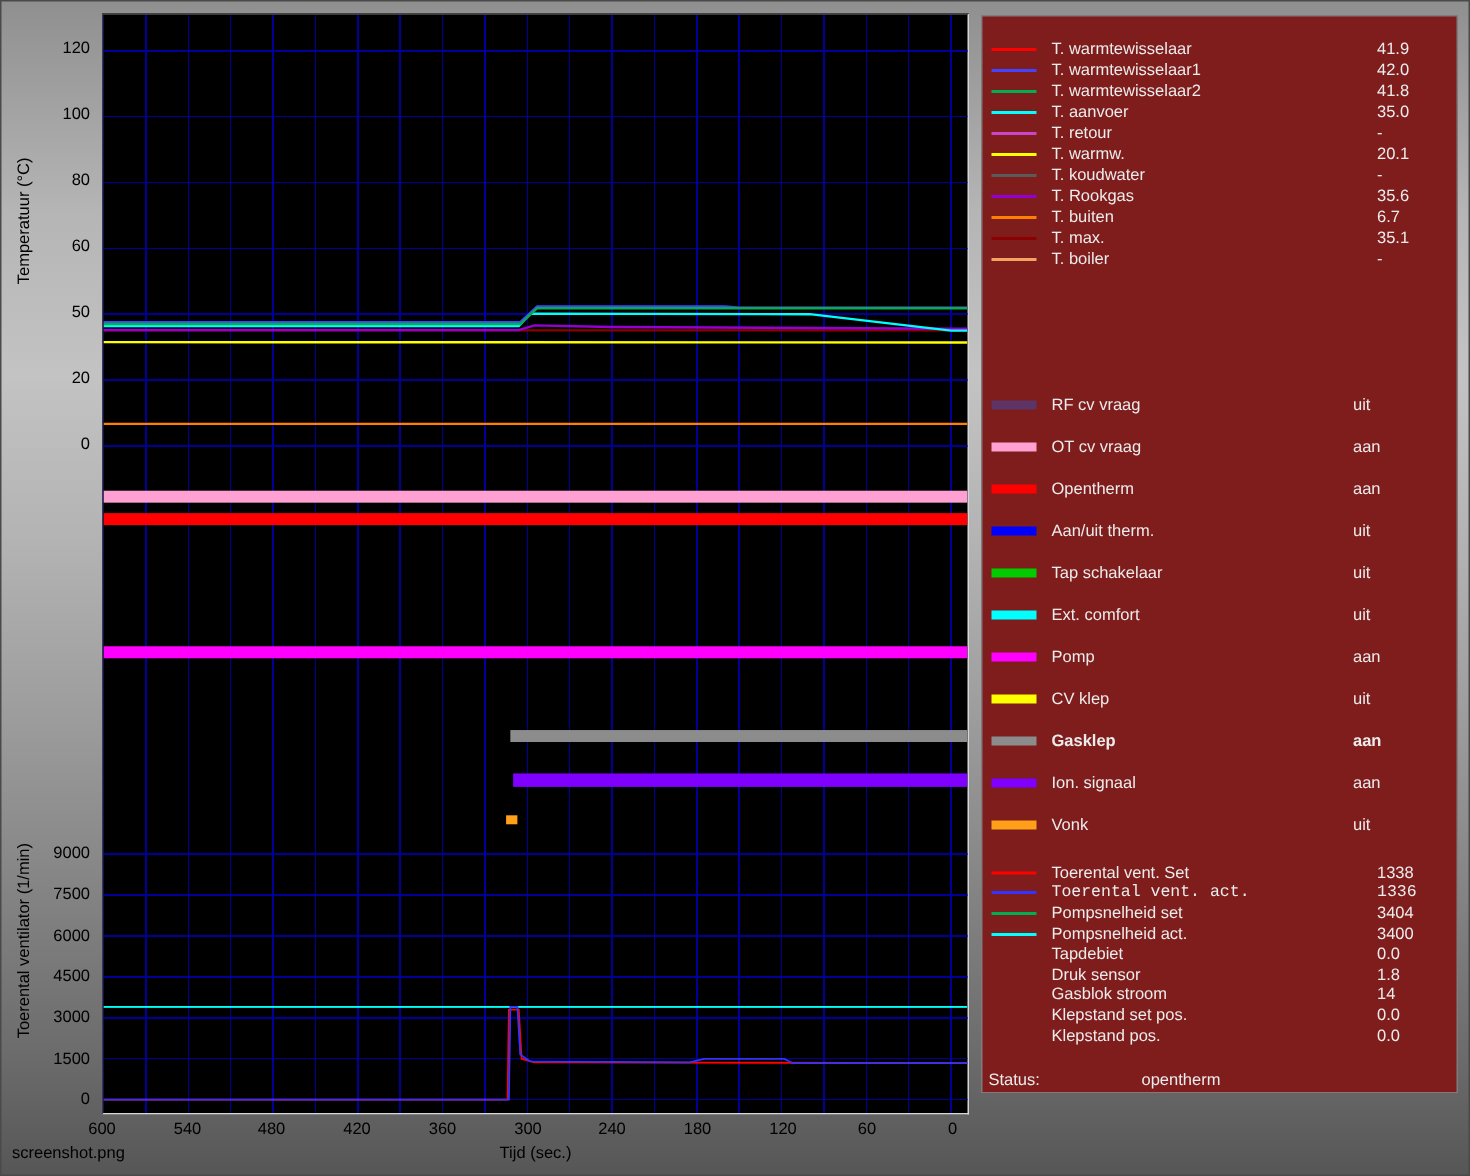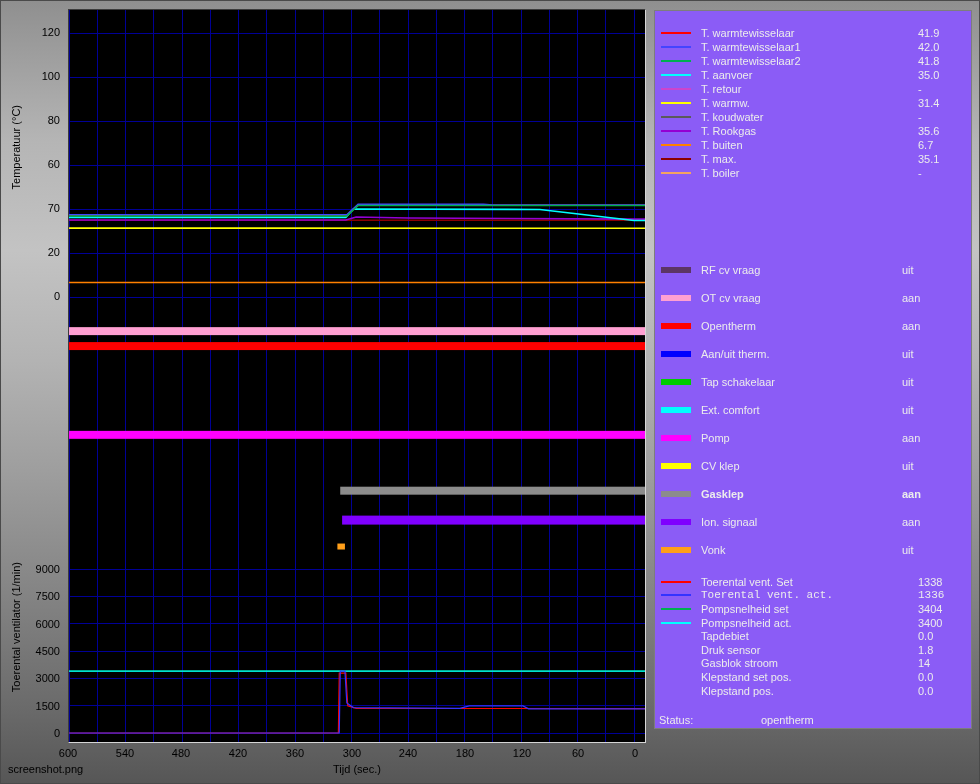--- a/index.html
+++ b/index.html
@@ -18,21 +18,21 @@
   .ylabel{position:absolute;writing-mode:vertical-rl;transform:rotate(180deg);color:#000;white-space:nowrap;}
   #temp-ylabel{left:10px;top:105px;}
   #fan-ylabel{left:10px;top:562px;}
   #yticks{position:absolute;left:18px;top:0;width:46px;height:784px;}
   #yticks span{position:absolute;right:4px;white-space:nowrap;}
   #xticks{position:absolute;left:0;top:0;width:980px;height:784px;pointer-events:none;}
   #xticks span{position:absolute;top:747px;width:32px;text-align:center;}
   #xaxis-title{position:absolute;left:68px;top:763px;width:578px;text-align:center;}
   #caption{position:absolute;left:8px;top:763px;}
   
-  #panel{position:absolute;left:654px;top:10px;width:318px;height:719px;background:#8b5cf6;
+  #panel{position:absolute;left:654px;top:10px;width:318px;height:719px;background:#7f1d1d;
          border:1px solid #7d7d7d;box-sizing:border-box;color:#ececec;}
   .leg-group{position:absolute;left:0;right:0;}
   #temp-legend{top:15px;}
   #status-legend{top:245px;}
   #meas-legend{top:564px;}
   .leg-row{position:relative;}
   .swatch{position:absolute;left:6px;top:50%;transform:translateY(-50%);width:30px;display:block;}
   .leg-row.t .swatch,.leg-row.m .swatch{height:2px;}
   .leg-row.s .swatch{height:6px;}
   .leg-label{position:absolute;left:46px;top:50%;transform:translateY(-50%);white-space:nowrap;}
@@ -47,21 +47,21 @@
 <div id="frame"></div>
 
 <div class="ylabel" id="temp-ylabel">Temperatuur (°C)</div>
 <div class="ylabel" id="fan-ylabel">Toerental ventilator (1/min)</div>
 
 <div id="yticks">
     <span style="top: 26px;">120</span>
     <span style="top: 70px;">100</span>
     <span style="top: 114px;">80</span>
     <span style="top: 158px;">60</span>
-    <span style="top: 202px;">70</span>
+    <span style="top: 202px;">50</span>
     <span style="top: 246px;">20</span>
     <span style="top: 290px;">0</span>
     <span style="top: 563px;">9000</span>
     <span style="top: 590px;">7500</span>
     <span style="top: 618px;">6000</span>
     <span style="top: 645px;">4500</span>
     <span style="top: 672px;">3000</span>
     <span style="top: 700px;">1500</span>
     <span style="top: 727px;">0</span>
   </div>
@@ -163,21 +163,21 @@
         <span class="leg-value" style="left: 263px;">35.0</span>
       </div>
       <div class="leg-row t" style="height: 14px;">
         <span class="swatch" style="background: rgb(204, 68, 204);"></span>
         <span class="leg-label">T. retour</span>
         <span class="leg-value" style="left: 263px;">-</span>
       </div>
       <div class="leg-row t" style="height: 14px;">
         <span class="swatch" style="background: rgb(255, 255, 0);"></span>
         <span class="leg-label">T. warmw.</span>
-        <span class="leg-value" style="left: 263px;">31.4</span>
+        <span class="leg-value" style="left: 263px;">20.1</span>
       </div>
       <div class="leg-row t" style="height: 14px;">
         <span class="swatch" style="background: rgb(90, 90, 90);"></span>
         <span class="leg-label">T. koudwater</span>
         <span class="leg-value" style="left: 263px;">-</span>
       </div>
       <div class="leg-row t" style="height: 14px;">
         <span class="swatch" style="background: rgb(148, 0, 211);"></span>
         <span class="leg-label">T. Rookgas</span>
         <span class="leg-value" style="left: 263px;">35.6</span>

